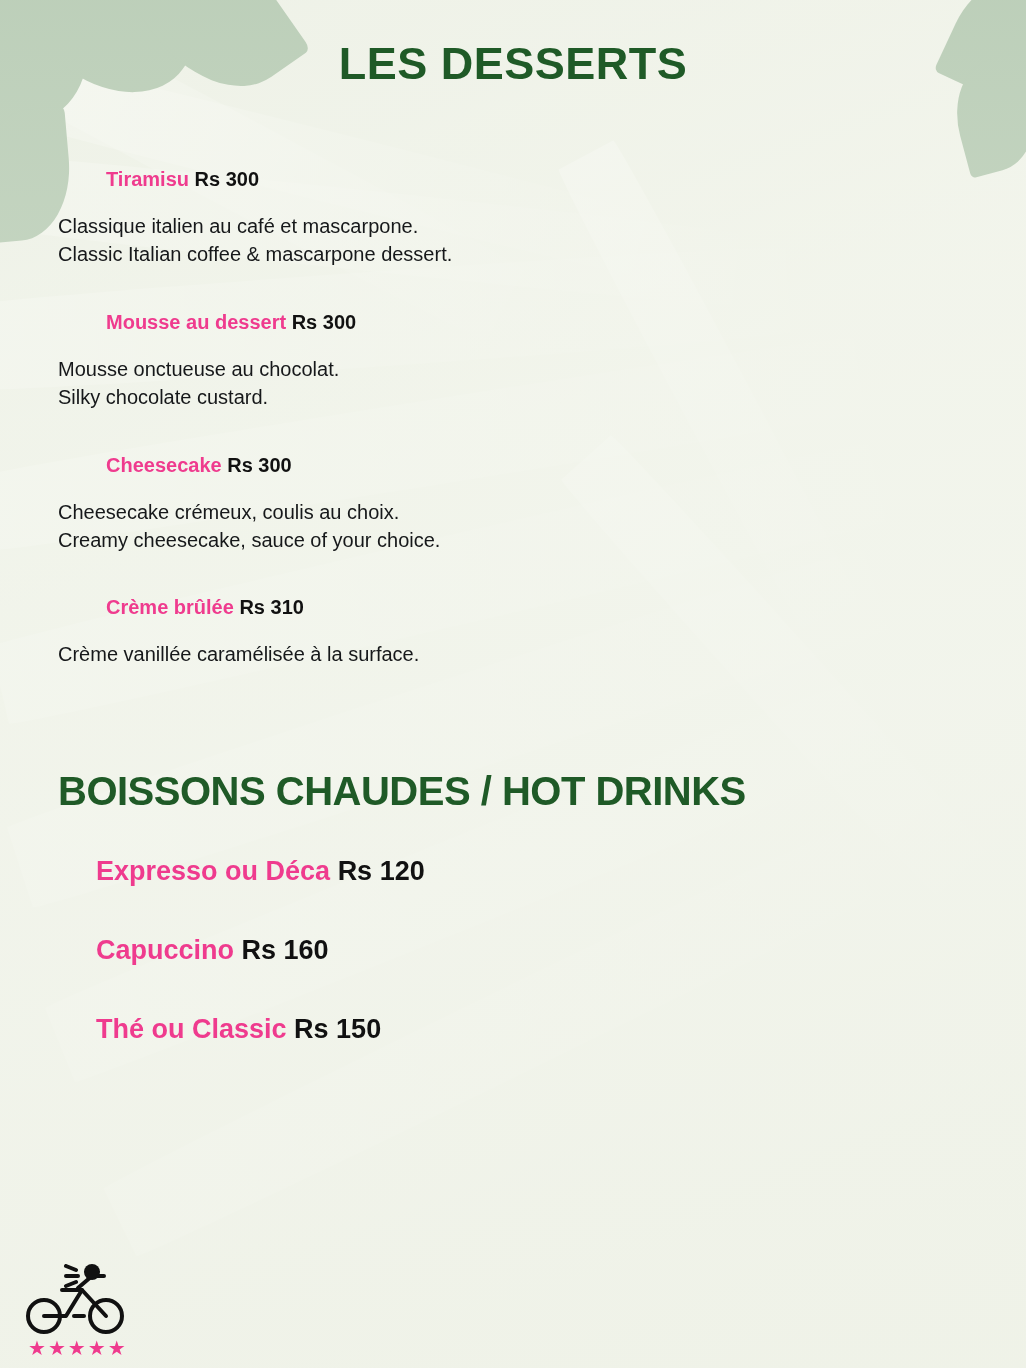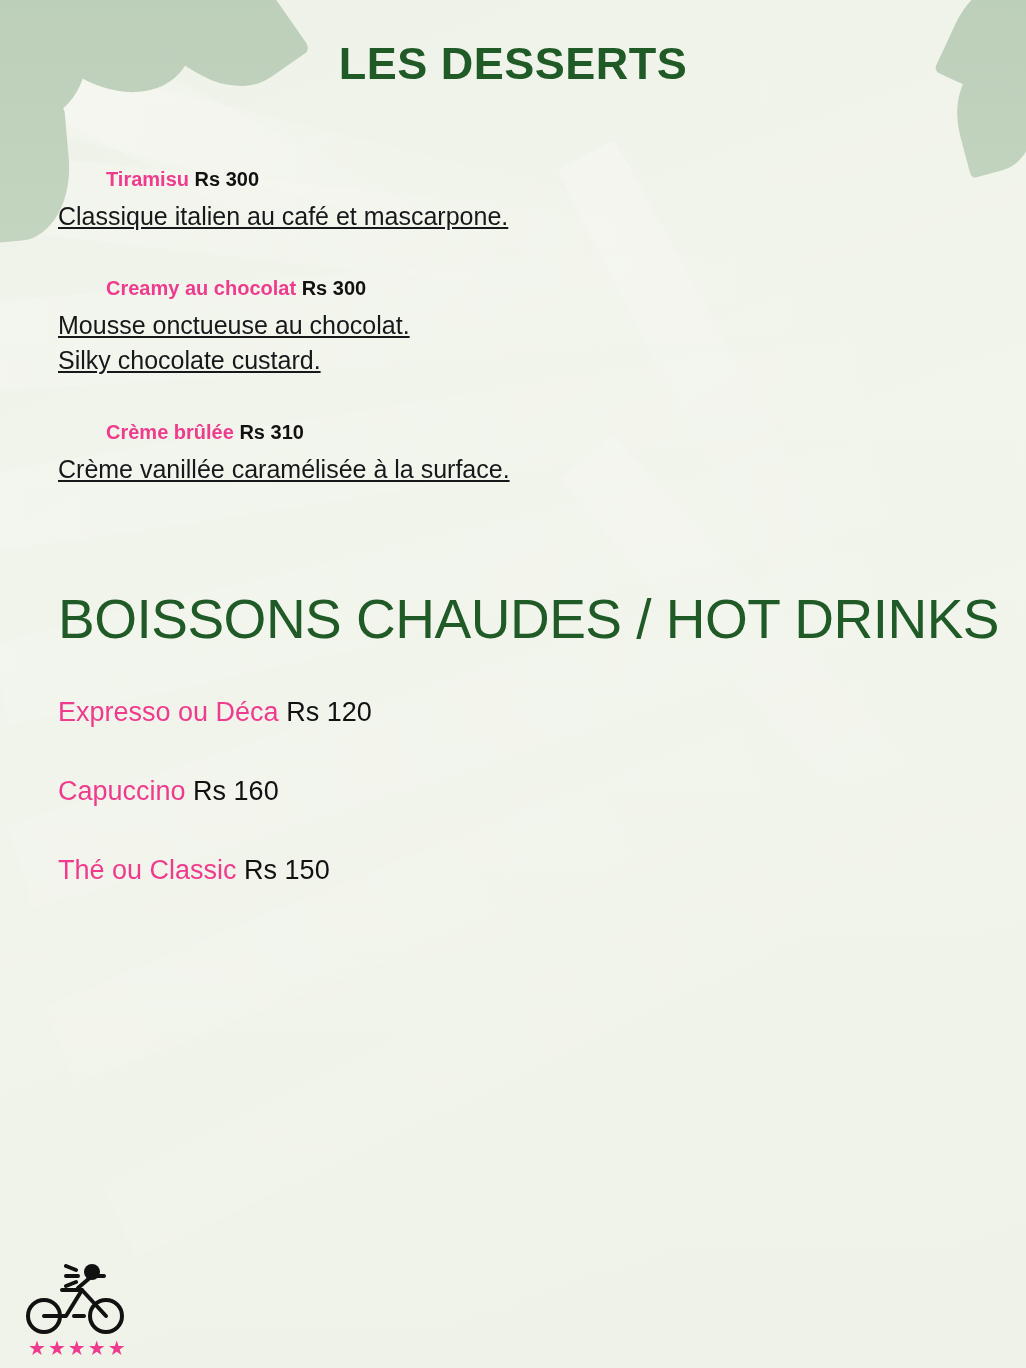--- a/index.html
+++ b/index.html
@@ -70,44 +70,44 @@
   .item-head {
     font-size: 20px;
     font-weight: bold;
     padding-left: 48px;
     line-height: 1.15;
     white-space: nowrap;
   }
   .item-name { color: #ef3b8e; }
   .item-price { color: #111; }
   .item-desc {
-    font-size: 25px;
+    font-size: 20px;
     color: #16181a;
     line-height: 1.42;
-    margin-top: 8px;
-    text-decoration: underline;
+    margin-top: 21px;
   }
   .item-desc div { white-space: nowrap; }
 
   .section-title-left {
     color: #1f5a27;
-    font-weight: normal;
-    font-size: 55px;
+    font-weight: bold;
+    font-size: 40px;
     letter-spacing: -0.5px;
     margin-top: 100px;
     white-space: nowrap;
   }
   .drinks-list {
     margin-top: 42px;
   }
   .drink {
     font-size: 27px;
-    font-weight: normal;
+    font-weight: bold;
     margin-bottom: 48px;
     white-space: nowrap;
+    margin-left: 38px;
   }
   .drink-name { color: #ef3b8e; }
   .drink-price { color: #111; }
 
   
   .badge {
     position: absolute;
     left: 22px;
     bottom: 10px;
     z-index: 5;
@@ -154,34 +154,45 @@
 
     <div class="desserts-list">
 
       <div class="item">
         <div class="item-head">
           <span class="item-name">Tiramisu</span>
           <span class="item-price">Rs 300</span>
         </div>
         <div class="item-desc">
           <div>Classique italien au café et mascarpone.</div>
-        </div>
-      </div>
-
-      <div class="item">
-        <div class="item-head">
-          <span class="item-name">Creamy au chocolat</span>
+          <div>Classic Italian coffee &amp; mascarpone dessert.</div>
+        </div>
+      </div>
+
+      <div class="item">
+        <div class="item-head">
+          <span class="item-name">Mousse au dessert</span>
           <span class="item-price">Rs 300</span>
         </div>
         <div class="item-desc">
           <div>Mousse onctueuse au chocolat.</div>
           <div>Silky chocolate custard.</div>
         </div>
       </div>
 
+      <div class="item">
+        <div class="item-head">
+          <span class="item-name">Cheesecake</span>
+          <span class="item-price">Rs 300</span>
+        </div>
+        <div class="item-desc">
+          <div>Cheesecake crémeux, coulis au choix.</div>
+          <div>Creamy cheesecake, sauce of your choice.</div>
+        </div>
+      </div>
 
       <div class="item">
         <div class="item-head">
           <span class="item-name">Crème brûlée</span>
           <span class="item-price">Rs 310</span>
         </div>
         <div class="item-desc">
           <div>Crème vanillée caramélisée à la surface.</div>
         </div>
       </div>

